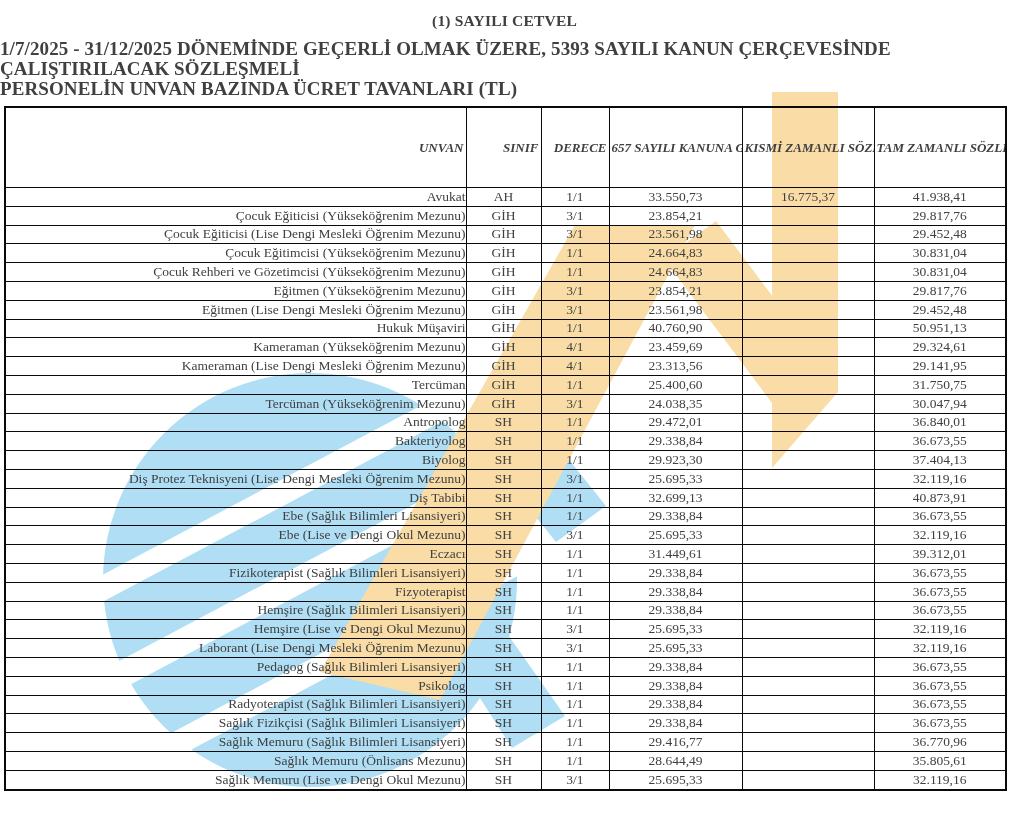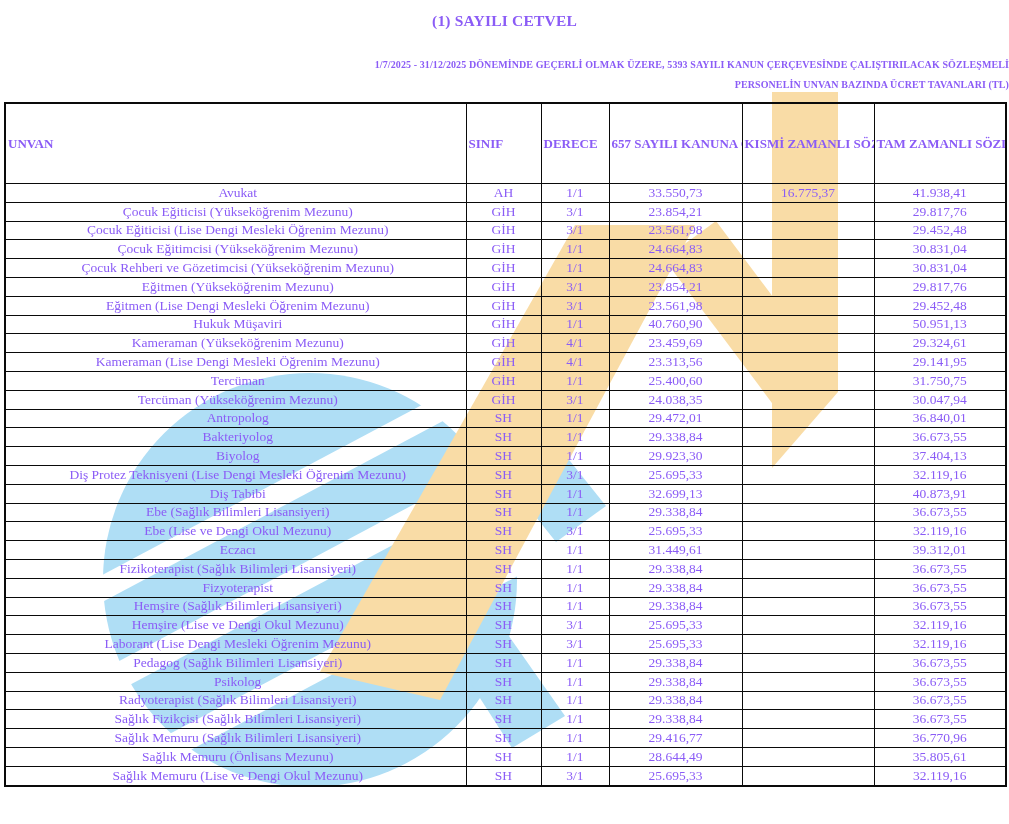--- a/index.html
+++ b/index.html
@@ -2,69 +2,70 @@
 <html><head>
 <meta charset="utf-8">
 <style>
   html,body{margin:0;padding:0;background:#e8e8e8;}
   .page{
     position:relative;
     width:1009px;height:824px;
     background:#ffffff;
     overflow:hidden;
     font-family:"Liberation Serif", serif;
-    color:#8b5cf6;
+    color:#404040;
   }
   .watermark{position:absolute;left:0;top:0;z-index:0;}
   .content{position:relative;z-index:1;}
   .doc-title{
     text-align:center;
     font-weight:bold;
     font-size:15.5px;
     padding-top:12px;
     letter-spacing:.2px;
   }
   .doc-subtitle{
-    text-align:right;
+    text-align:left;
     font-weight:bold;
-    font-size:10px;
+    font-size:19px;
     line-height:20px;
-    margin-top:25px;
+    margin-top:9px;
     letter-spacing:.1px;
   }
   table.cetvel{
     border-collapse:collapse;
     table-layout:fixed;
     width:1001px;
     margin:7px 0 0 4px;
     background:transparent;
   }
   table.cetvel th, table.cetvel td{
     border:1.5px solid #0a0a0a;
     overflow:hidden;
     white-space:nowrap;
   }
   table.cetvel{border:2.5px solid #0a0a0a;}
   thead th{
     font-size:13px;
     font-weight:bold;
-    text-align:left;
+    text-align:right;
     vertical-align:middle;
     height:79px;
     line-height:17.5px;
     white-space:pre-line;
     padding:0 2px;
+    font-style:italic;
   }
   tbody td{
     height:17.8px;
     font-size:13.5px;
     padding:0;
     vertical-align:middle;
   }
-  tbody td.c0{text-align:center;padding-left:4px;}
+  tbody td.c0{text-align:right;padding-left:4px;}
   tbody td.c1, tbody td.c2, tbody td.c3, tbody td.c4, tbody td.c5{text-align:center;}
 </style>
 </head>
 <body>
 
 <div class="page">
 
   <svg class="watermark" width="1009" height="824" viewBox="0 0 1009 824" aria-hidden="true">
 
     <g>

